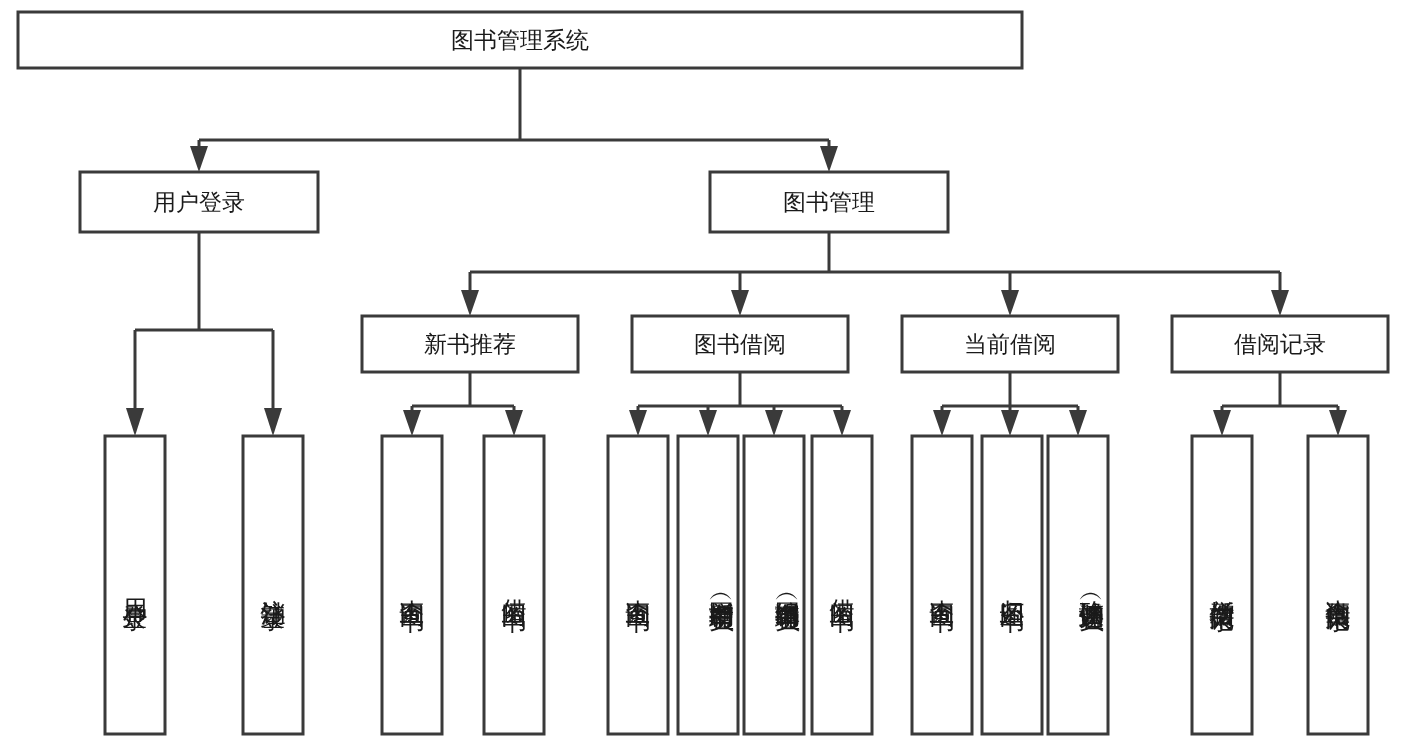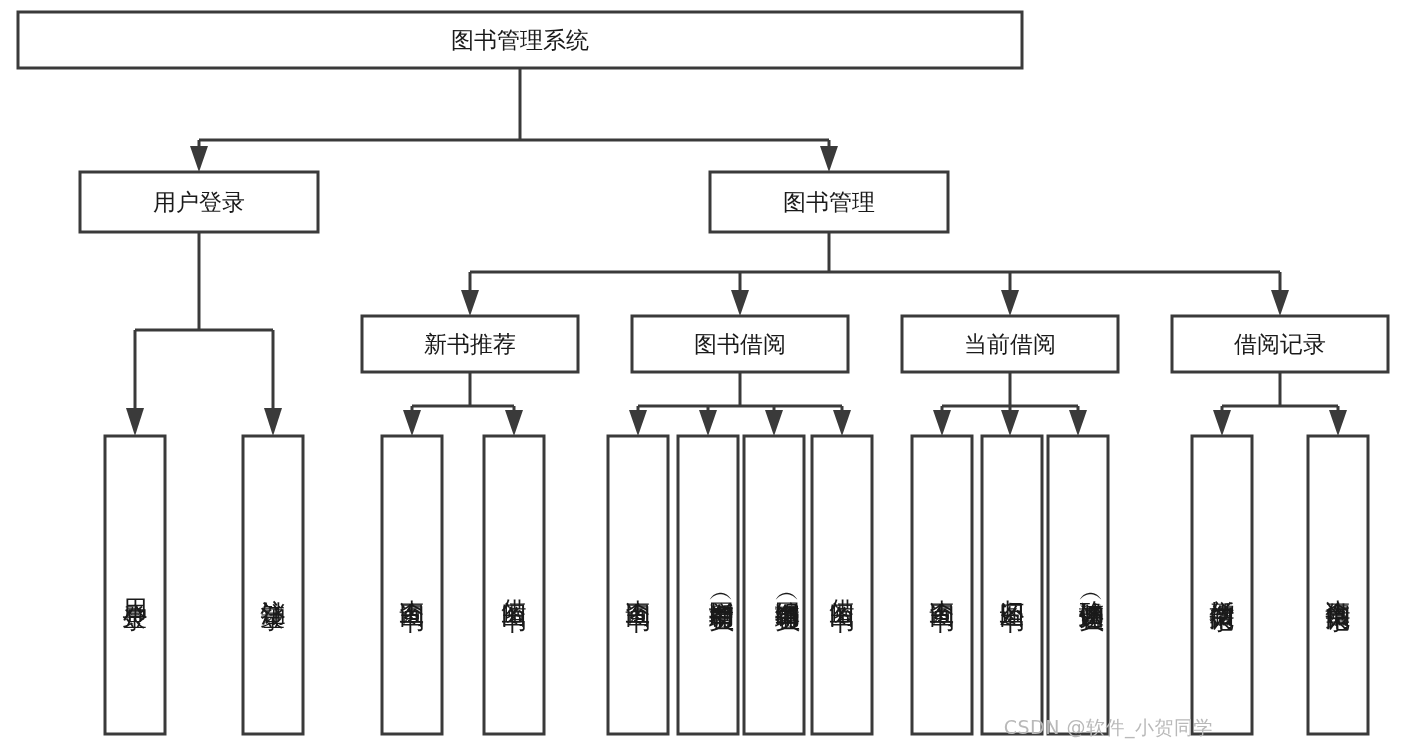--- a/index.html
+++ b/index.html
@@ -221,15 +221,14 @@
 
     <div style="position:absolute;left:912px;top:436px;width:60px;height:298px;writing-mode:vertical-rl;text-orientation:upright;display:flex;align-items:center;justify-content:center;font-size:25px;color:#1a1a1a;letter-spacing:3px;">查询图书</div>
     <div style="position:absolute;left:982px;top:436px;width:60px;height:298px;writing-mode:vertical-rl;text-orientation:upright;display:flex;align-items:center;justify-content:center;font-size:25px;color:#1a1a1a;letter-spacing:3px;">归还图书</div>
     <div style="position:absolute;left:1048px;top:440px;width:60px;height:290px;writing-mode:vertical-rl;text-orientation:upright;display:flex;align-items:flex-start;justify-content:center;font-size:25px;color:#1a1a1a;letter-spacing:1px;">确认归还（管理员）</div>
 
     <div style="position:absolute;left:1192px;top:436px;width:60px;height:298px;writing-mode:vertical-rl;text-orientation:upright;display:flex;align-items:center;justify-content:center;font-size:25px;color:#1a1a1a;letter-spacing:2px;">新增借阅记录</div>
     <div style="position:absolute;left:1308px;top:436px;width:60px;height:298px;writing-mode:vertical-rl;text-orientation:upright;display:flex;align-items:center;justify-content:center;font-size:25px;color:#1a1a1a;letter-spacing:2px;">查询借阅记录</div>
 
   </div>
 
-  <div class="watermark-text">CSDN @软件_小贺同学</div>
 
 </div>
 
 </body></html>

